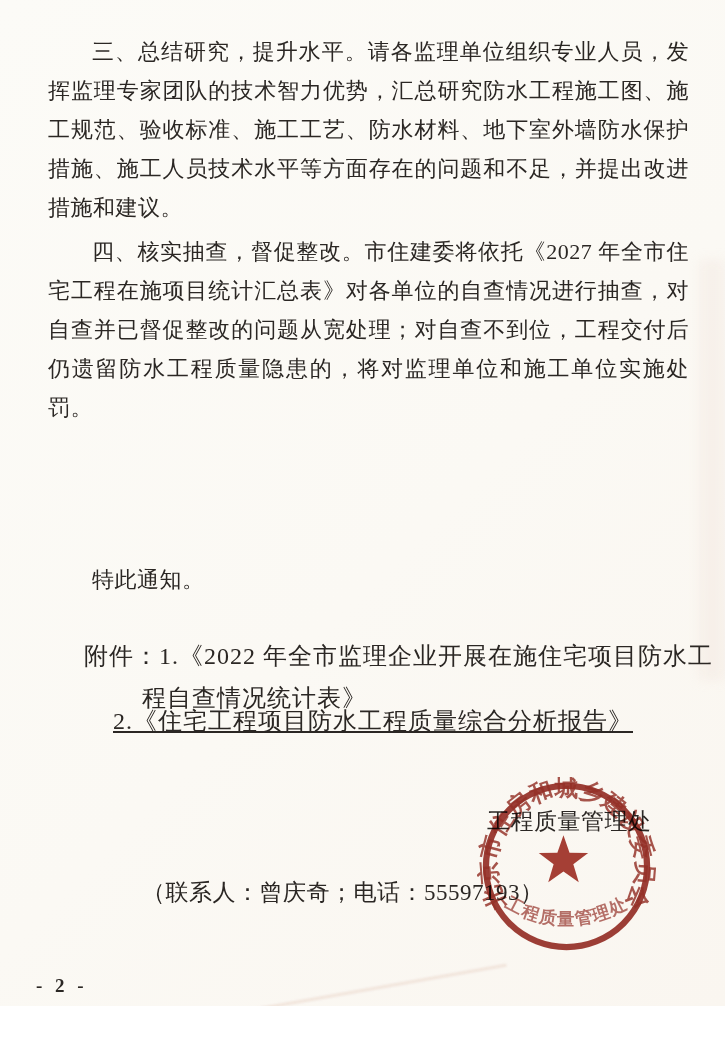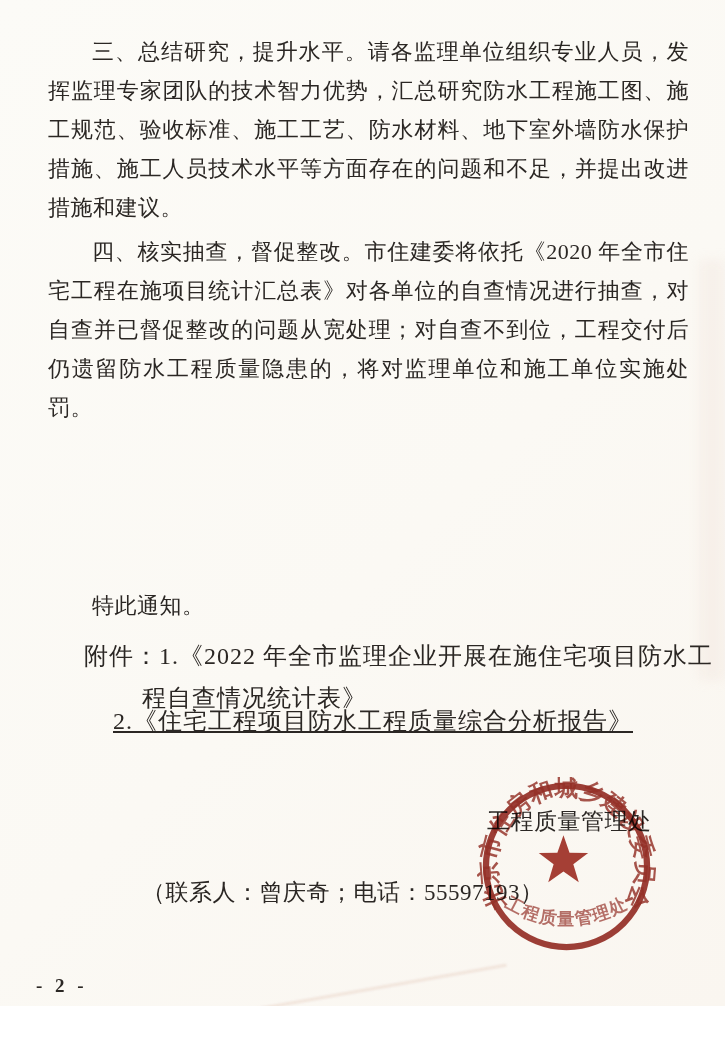--- a/index.html
+++ b/index.html
@@ -24,21 +24,21 @@
     letter-spacing: 0.5px;
     text-align: justify;
     text-align-last: left;
     word-break: break-all;
     text-indent: 2em;
     color: #2b2724;
   }
   #para-3 { top: 10px; }
   #para-4 { top: 210px; }
   #para-5 { top: 405px; }
-  #closing { top: 564px; }
+  #closing { top: 538px; }
   .attach-line {
     position: absolute;
     font-size: 24px;
     line-height: 30px;
     letter-spacing: 1px;
     white-space: nowrap;
     color: #2b2724;
   }
   #attach-1 { left: 84px;  top: 641px; }
   #attach-2 { left: 142px; top: 683px; }
@@ -88,21 +88,21 @@
 </head>
 <body>
 
 <div id="page">
 
   <div class="smudge"></div>
   <div class="crease"></div>
 
   <p class="para" id="para-3">三、总结研究，提升水平。请各监理单位组织专业人员，发挥监理专家团队的技术智力优势，汇总研究防水工程施工图、施工规范、验收标准、施工工艺、防水材料、地下室外墙防水保护措施、施工人员技术水平等方面存在的问题和不足，并提出改进措施和建议。</p>
 
-  <p class="para" id="para-4">四、核实抽查，督促整改。市住建委将依托《2020 年全市住宅工程在施项目统计汇总表》对各单位的自查情况进行抽查，对自查并已督促整改的问题从宽处理；对自查不到位，工程交付后仍遗留防水工程质量隐患的，将对监理单位和施工单位实施处罚。</p>
+  <p class="para" id="para-4">四、核实抽查，督促整改。市住建委将依托《2027 年全市住宅工程在施项目统计汇总表》对各单位的自查情况进行抽查，对自查并已督促整改的问题从宽处理；对自查不到位，工程交付后仍遗留防水工程质量隐患的，将对监理单位和施工单位实施处罚。</p>
 
 
   <p class="para" id="closing">特此通知。</p>
 
   <div class="attach-line" id="attach-1">附件：1.《2022 年全市监理企业开展在施住宅项目防水工</div>
 
   <div class="attach-line" id="attach-2">程自查情况统计表》</div>
 
   <div class="attach-line" id="attach-3">2.《住宅工程项目防水工程质量综合分析报告》</div>
 

